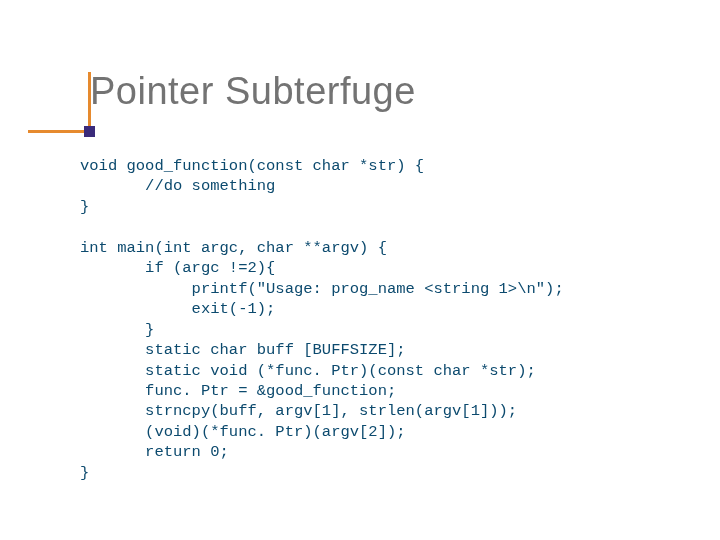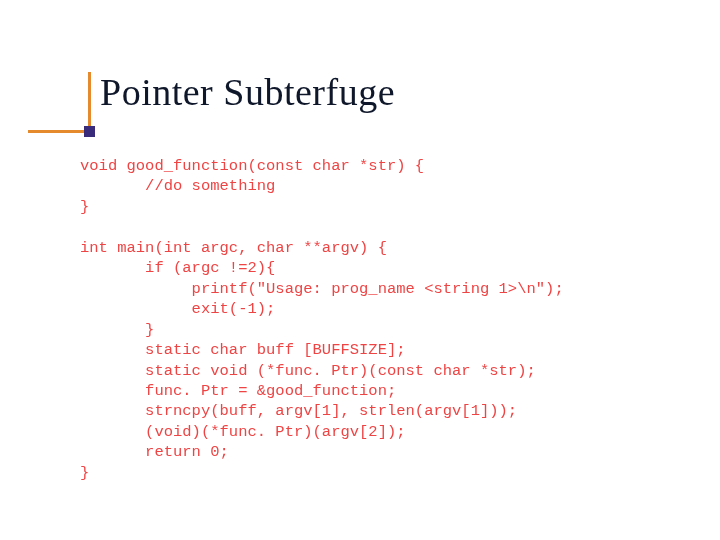--- a/index.html
+++ b/index.html
@@ -44,36 +44,36 @@
   .title-decor .sq {
     position: absolute;
     left: 56px;
     top: 6px;
     width: 11px;
     height: 11px;
     background: #3a2a7a;
   }
   .title {
     position: absolute;
-    left: 100px;
+    left: 90px;
     top: 70px;
-    font-family: Liberation Serif, serif;
+    font-family: Liberation Sans, sans-serif;
     font-size: 38px;
-    color: #0f172a;
+    color: #737373;
     font-weight: 400;
     letter-spacing: 0.5px;
   }
   .code {
     position: absolute;
     left: 80px;
     top: 156px;
     font-family: "Courier New", Courier, monospace;
     font-size: 15.5px;
     line-height: 1.32;
-    color: #ef4444;
+    color: #0c4a6e;
     white-space: pre;
   }
 </style>
 </head>
 <body>
 
 <div class="slide">
 
   <div class="title-decor">
     <div class="hline"></div>

